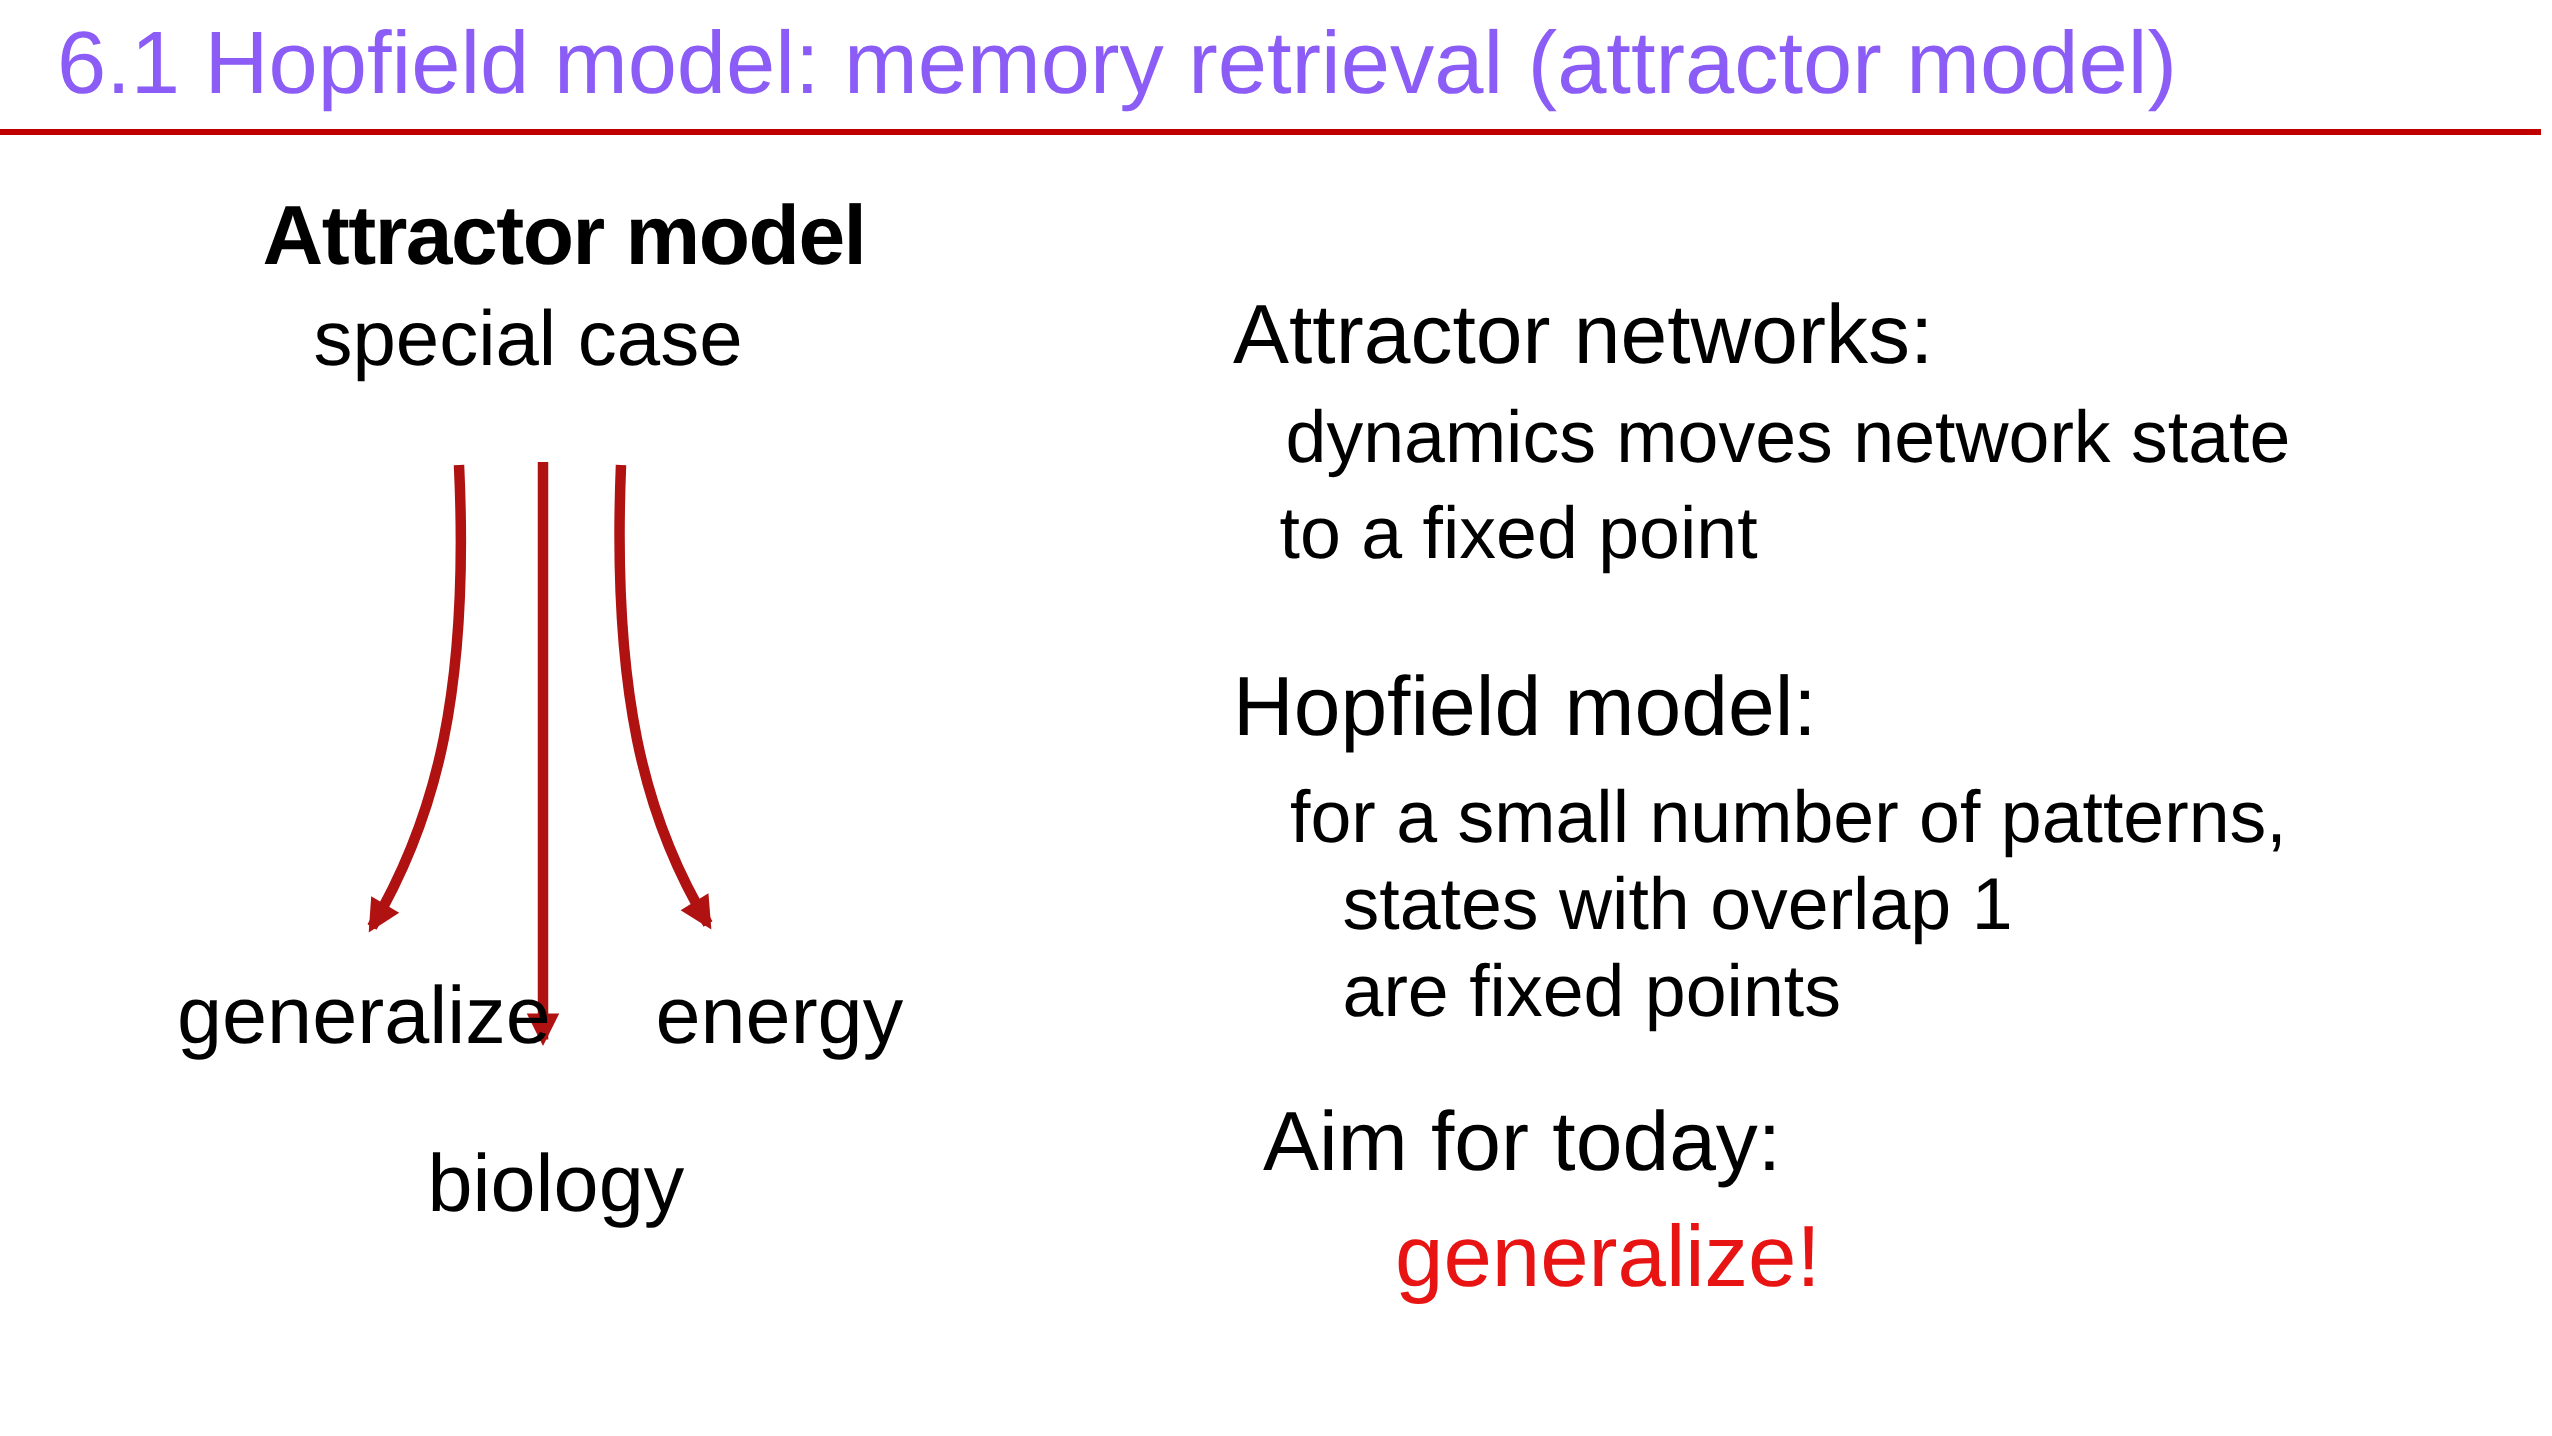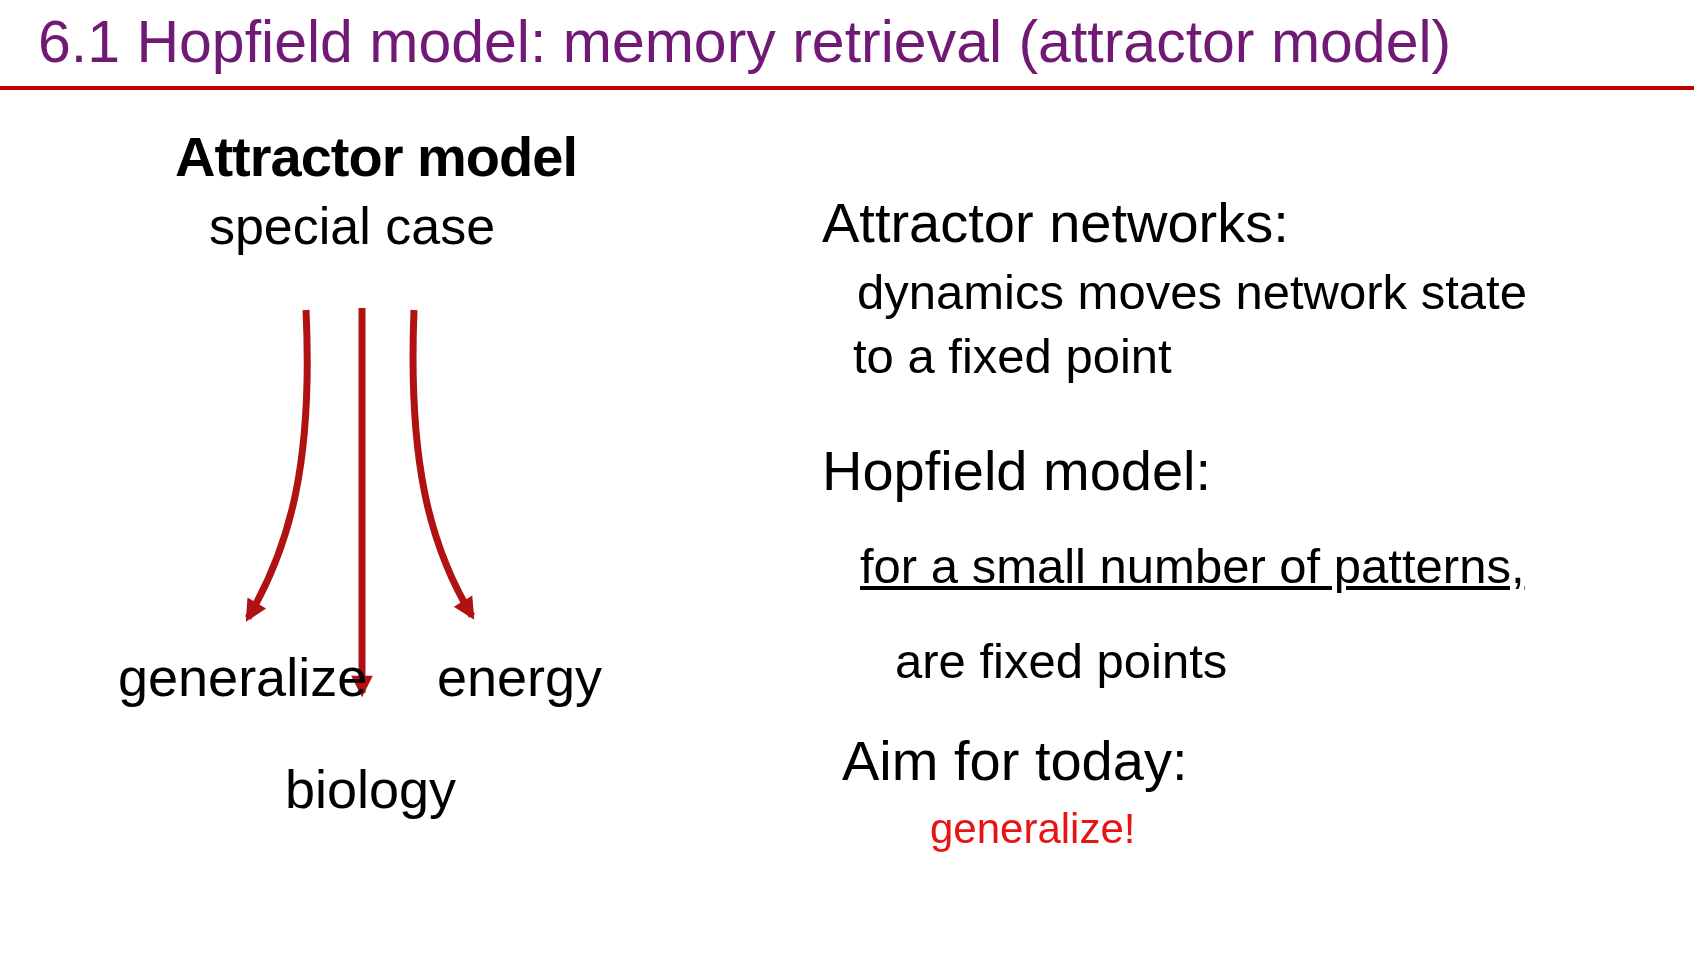--- a/index.html
+++ b/index.html
@@ -14,21 +14,21 @@
     background: #ffffff;
     overflow: hidden;
     font-family: "Liberation Sans", "DejaVu Sans", sans-serif;
     color: #000000;
   }
   .abs { position: absolute; white-space: nowrap; line-height: 1.1; }
 
   .title {
     left: 38px; top: 10px;
     font-size: 59px;
-    color: #701a75;
+    color: #8b5cf6;
   }
   .title-rule {
     position: absolute;
     left: 0; top: 86px;
     width: 1694px; height: 4px;
     background: #c00000;
   }
 
   
   .diagram-heading {
@@ -48,25 +48,25 @@
   .label-energy   { left: 437px; top: 648px; }
   .label-biology  { left: 285px; top: 760px; text-align: center; }
 
   
   .note-heading { font-size: 56px; }
   .note-line    { font-size: 49px; }
   .h-attractor  { left: 822px; top: 192px; }
   .l-dynamics   { left: 857px; top: 266px; }
   .l-fixedpoint { left: 853px; top: 330px; }
   .h-hopfield   { left: 822px; top: 440px; }
-  .l-patterns   { left: 860px; top: 540px; text-decoration: underline; }
+  .l-patterns   { left: 860px; top: 519px; }
   .l-overlap    { left: 895px; top: 577px; }
   .l-arefixed   { left: 895px; top: 635px; }
   .h-aim        { left: 822px; top: 730px; margin-left: 20px; }
-  .l-generalize { left: 930px; top: 806px; font-size: 42px; color: #e81414; }
+  .l-generalize { left: 930px; top: 806px; font-size: 58px; color: #e81414; }
 </style>
 </head>
 <body>
 
 <div class="slide">
 
   <div class="abs title">6.1 Hopfield model: memory retrieval (attractor model)</div>
   <div class="title-rule"></div>
 
   <div class="abs diagram-heading">Attractor model</div>
@@ -86,18 +86,19 @@
   <div class="abs branch-label label-attractor">generalize</div>
   <div class="abs branch-label label-energy">energy</div>
   <div class="abs branch-label label-biology">biology</div>
 
   <div class="abs note-heading h-attractor">Attractor networks:</div>
   <div class="abs note-line l-dynamics">dynamics moves network state</div>
   <div class="abs note-line l-fixedpoint">to a fixed point</div>
 
   <div class="abs note-heading h-hopfield">Hopfield model:</div>
   <div class="abs note-line l-patterns">for a small number of patterns,</div>
+  <div class="abs note-line l-overlap">states with overlap 1</div>
   <div class="abs note-line l-arefixed">are fixed points</div>
 
   <div class="abs note-heading h-aim">Aim for today:</div>
   <div class="abs l-generalize">generalize!</div>
 
 </div>
 
 </body></html>

